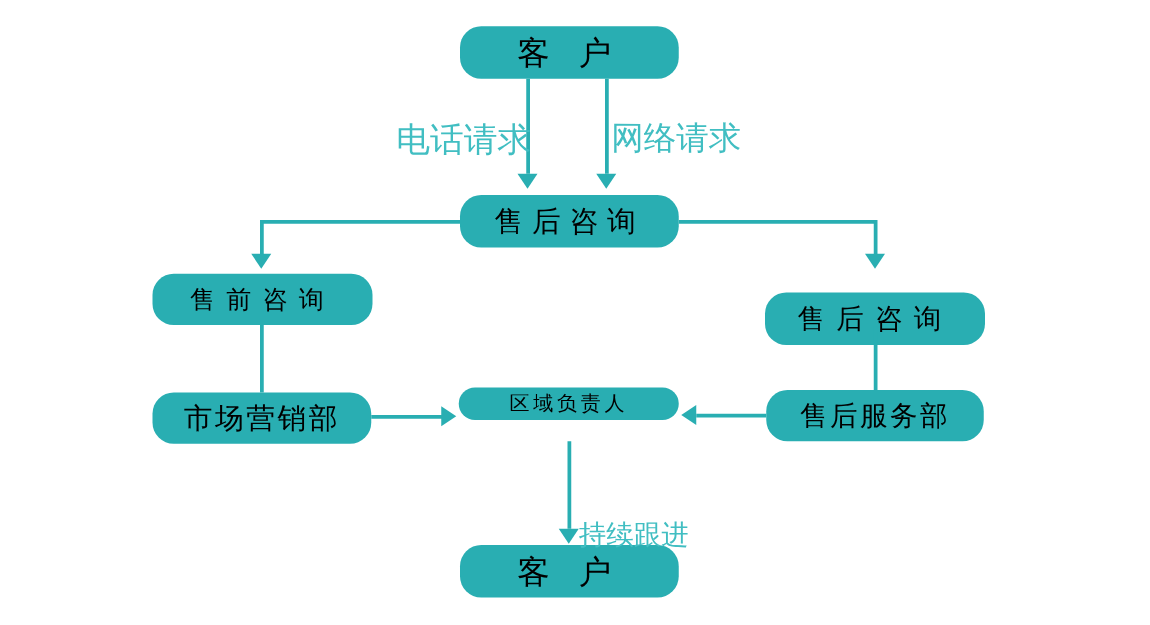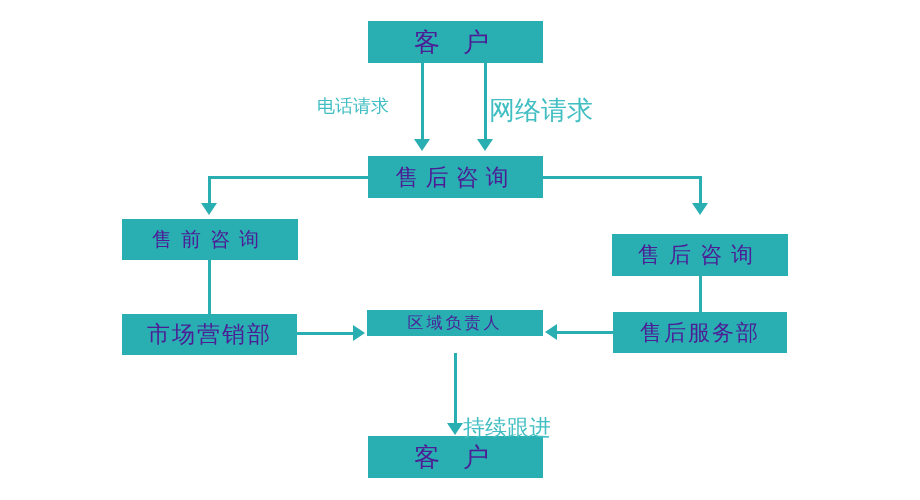--- a/index.html
+++ b/index.html
@@ -1,40 +1,40 @@
 <!DOCTYPE html>
 <html style="--accent: #29AEB2; --edge-label: #41BEC2; --node-text: #FFFFFF; --background: #FFFFFF;"><head>
 <meta charset="utf-8">
 <style>
   html,body { margin:0; padding:0; background:#ffffff; }
   .canvas {
     position:relative; width:920px; height:500px; background:var(--background,#fff);
     font-family:"Liberation Sans", sans-serif; overflow:hidden;
   }
   .node {
-    position:absolute; background:var(--accent,#29AEB2); color:#4c1d95;
-    border-radius:0; display:flex; align-items:center; justify-content:center;
+    position:absolute; background:var(--accent,#29AEB2); color:#000000;
+    border-radius:17px; display:flex; align-items:center; justify-content:center;
     font-weight:normal; white-space:nowrap;
   }
   .n-customer-top      { left:368px; top:21px;  width:175px; height:42px; font-size:26px; letter-spacing:8px; }
   .n-service-center    { left:368px; top:156px; width:175px; height:42px; font-size:23px; letter-spacing:7px; }
   .n-presales          { left:122px; top:219px; width:176px; height:41px; font-size:20px; letter-spacing:9px; }
   .n-aftersales-consult{ left:612px; top:234px; width:176px; height:42px; font-size:22px; letter-spacing:9px; }
   .n-marketing         { left:122px; top:314px; width:175px; height:41px; font-size:23px; letter-spacing:2px; }
   .n-regional          { left:367px; top:310px; width:176px; height:26px; font-size:16px; letter-spacing:3px; }
   .n-aftersales-service{ left:613px; top:312px; width:174px; height:41px; font-size:22px; letter-spacing:2px; }
   .n-customer-bottom   { left:368px; top:436px; width:175px; height:42px; font-size:26px; letter-spacing:8px; }
 
   .line { position:absolute; background:var(--accent,#29AEB2); }
   .head { position:absolute; width:0; height:0; }
   .head.down  { border-left:8px solid transparent; border-right:8px solid transparent; border-top:12px solid var(--accent,#29AEB2); }
   .head.right { border-top:8px solid transparent; border-bottom:8px solid transparent; border-left:12px solid var(--accent,#29AEB2); }
   .head.left  { border-top:8px solid transparent; border-bottom:8px solid transparent; border-right:12px solid var(--accent,#29AEB2); }
   .edge-label { position:absolute; color:var(--edge-label,#41BEC2); white-space:nowrap; }
-  .lbl-phone  { left:317px; top:94px;  font-size:18px; }
+  .lbl-phone  { left:317px; top:94px;  font-size:27px; }
   .lbl-web    { left:489px; top:93px;  font-size:26px; }
   .lbl-follow { left:463px; top:381px; font-size:22px;margin-top:32px; }
 </style>
 </head>
 <body>
 
 <div class="canvas">
 
   <div class="node n-customer-top">客 户</div>
   <div class="node n-service-center">售后咨询</div>

